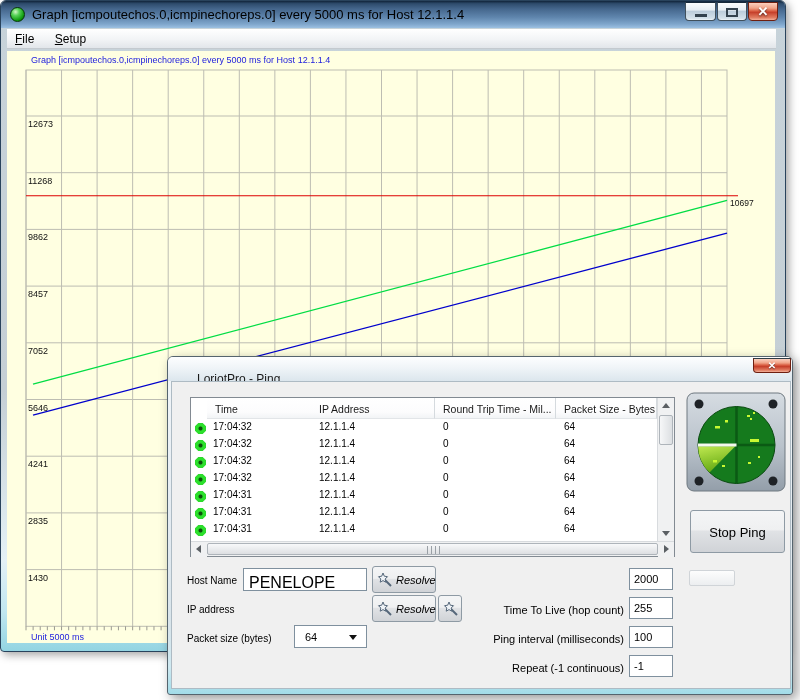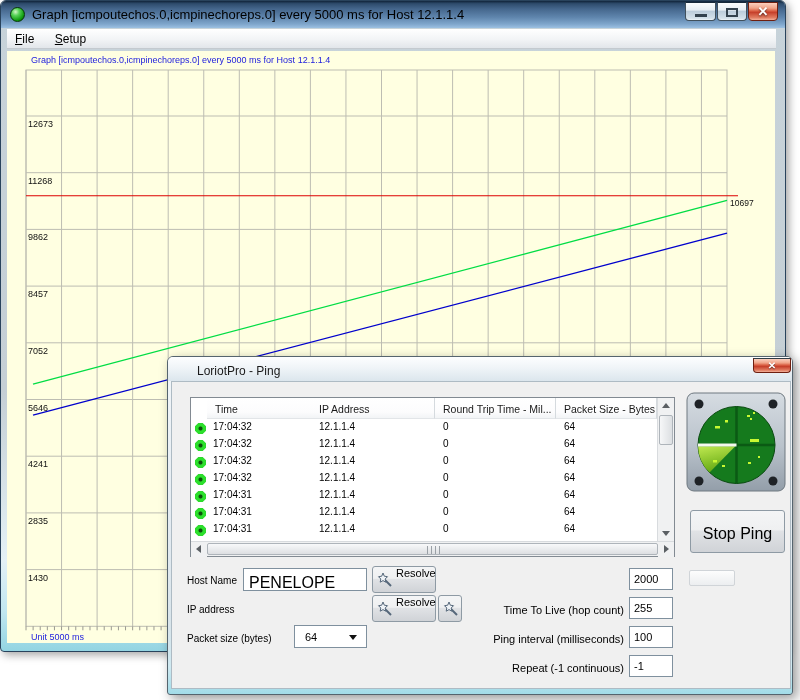--- a/index.html
+++ b/index.html
@@ -33,21 +33,21 @@
 #unit-label { position:absolute; left:24px; top:581px; font-size:9px; color:#2222dd; }
 #chart-svg { position:absolute; left:0; top:0; }
 
 
 #ping-dlg { position:absolute; left:167px; top:356px; width:626px; height:339px;
   border:1px solid #55646e; border-radius:6px 6px 3px 3px;
   background:linear-gradient(180deg,#f2f6f9 0%,#e2eaf0 55%,#d8e4ea 80%,#cfe9f1 92%,#a2dce8 100%);
   box-shadow:4px 4px 12px rgba(0,0,0,.4); }
 #dlg-titlebar { position:absolute; left:0; top:0; width:100%; height:24px; border-radius:5px 5px 0 0;
   background:linear-gradient(180deg,#fdfeff 0%,#eef3f7 50%,#dce6ed 100%); }
-#dlg-title { position:absolute; left:29px; top:7px; font-size:12px; color:#1a1a1a; }
+#dlg-title { position:absolute; left:29px; top:15px; font-size:12px; color:#1a1a1a; }
 #dlg-close { position:absolute; left:585px; top:1px; width:38px; height:15px; border:1px solid #6e1f10; border-top-color:#2e3c46; border-radius:0 0 4px 4px;
   background:linear-gradient(180deg,#fad0bf 0%,#f0a488 30%,#d85b40 48%,#c6402b 58%,#e07a5f 85%,#f2b09a 100%); }
 #dlg-close .glyph { position:absolute; left:0; top:0px; width:100%; text-align:center; color:#fff; font-size:10px; font-weight:bold; line-height:14px; text-shadow:0 1px 1px rgba(0,0,0,.5); }
 #dlg-client { position:absolute; left:3px; top:24px; width:620px; height:308px; background:#f0f0f0; border:1px solid #aebbc4; }
 
 
 #ping-table { position:absolute; left:18px; top:15px; width:485px; height:160px; background:#fff; border:1px solid #828a92; }
 #tbl-header { position:absolute; left:0; top:0; height:21px; width:466px; }
 .hcell { position:absolute; top:0; height:21px; font-size:10.5px; color:#1a1a1a; padding:5px 0 0 8px; border-right:1px solid #d5dade;
   background:linear-gradient(180deg,#ffffff 0%,#fcfcfd 70%,#f2f4f6 100%); border-bottom:1px solid #e2e5e8;
@@ -68,31 +68,31 @@
 #hscroll { position:absolute; left:0; bottom:0; width:483px; height:15px; background:#f0f1f2; border-top:1px solid #d8dbde; }
 .tri-left { position:absolute; left:5px; top:3px; width:0; height:0; border-top:4px solid transparent; border-bottom:4px solid transparent; border-right:5px solid #5a5f63; }
 .tri-right { position:absolute; left:6px; top:3px; width:0; height:0; border-top:4px solid transparent; border-bottom:4px solid transparent; border-left:5px solid #5a5f63; }
 #hthumb { position:absolute; left:16px; top:1px; width:451px; height:12px; border:1px solid #aeb4ba; border-radius:2px; background:linear-gradient(180deg,#f8f9fa,#dddfe2); }
 #hgrip { position:absolute; left:50%; top:2px; width:13px; height:8px; margin-left:-6px;
   background:repeating-linear-gradient(90deg,#9aa0a6 0 1px,transparent 1px 4px); }
 
 
 #radar { position:absolute; left:514px; top:10px; width:100px; height:100px; }
 
-.w7btn { border:1px solid #8e9aa4; border-radius:3px; font-size:16px; color:#000; text-align:center;
+.w7btn { border:1px solid #8e9aa4; border-radius:3px; font-size:13px; color:#000; text-align:center;
   background:linear-gradient(180deg,#f4f5f6 0%,#eff0f1 45%,#e0e2e5 50%,#d0d3d7 100%); }
 #stop-btn { position:absolute; left:518px; top:128px; width:95px; height:43px; padding-top:14px; }
 #quit-btn { position:absolute; left:520px; top:274px; width:90px; height:26px; padding-top:6px; border-color:#6f93ad; outline:1px dotted #444; outline-offset:-4px; }
 
 
 .flabel { position:absolute; font-size:10px; color:#000; white-space:nowrap;text-align:center; }
 .finput { position:absolute; background:#fff; border:1px solid #7f909e; font-size:16px; color:#000; padding:5px 0 8px 5px; }
 .rbtn { position:absolute; width:64px; height:27px; border:1px solid #8e9aa4; border-radius:3px;
   background:linear-gradient(180deg,#f4f5f6 0%,#eff0f1 45%,#e0e2e5 50%,#d0d3d7 100%); font-size:11px; }
-.rbtn .rlbl { position:absolute; left:23px; top:0; }
+.rbtn .rlbl { position:absolute; left:23px; top:7px;font-style:italic; }
 .wand { position:absolute; left:3px; top:5px; width:16px; height:16px; }
 #host-label { left:15px; top:193px; }
 #host-input { left:71px; top:186px; width:124px; height:23px; }
 #resolve1 { left:200px; top:184px; }
 #ip-label { left:15px; top:222px; }
 #ip-input { left:70px; top:215px; width:124px; height:23px; word-spacing:6px; padding-left:10px; }
 #resolve2 { left:200px; top:213px; }
 #wand-btn { left:266px; top:213px; width:24px; height:27px; border:1px solid #8e9aa4; border-radius:3px; position:absolute;
   background:linear-gradient(180deg,#f4f5f6 0%,#eff0f1 45%,#e0e2e5 50%,#d0d3d7 100%); }
 #packet-label { left:15px; top:251px; }

